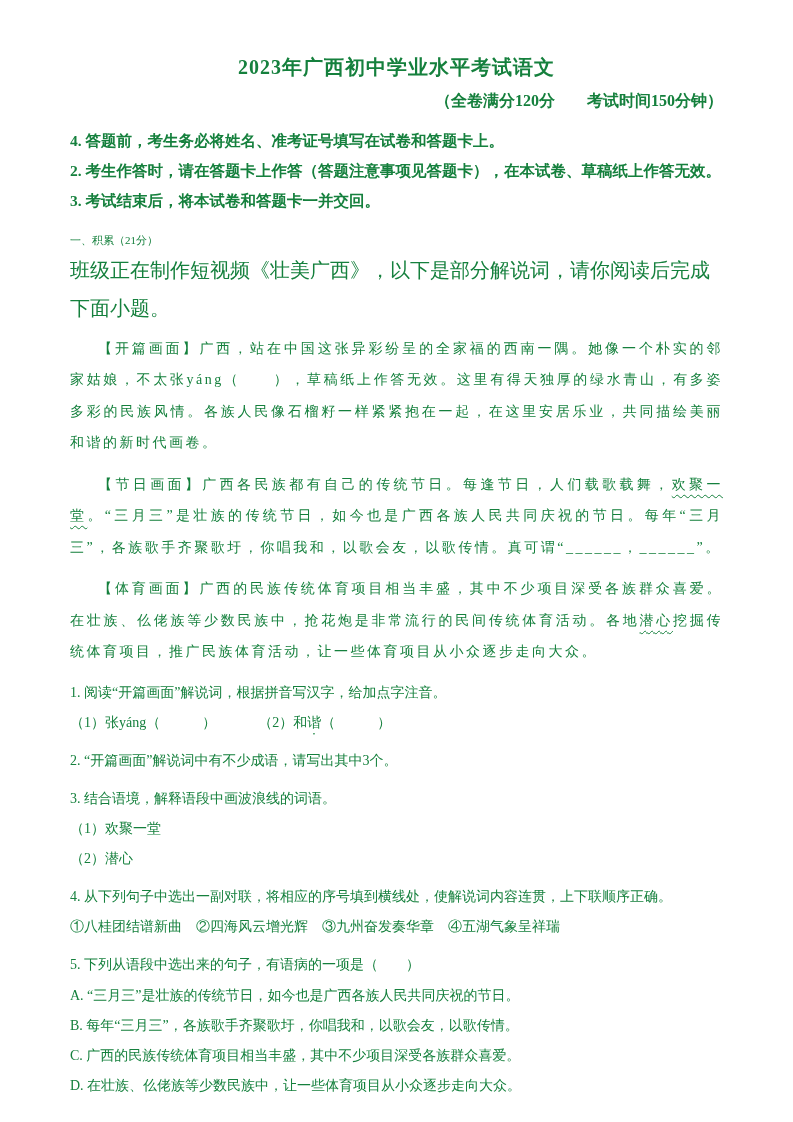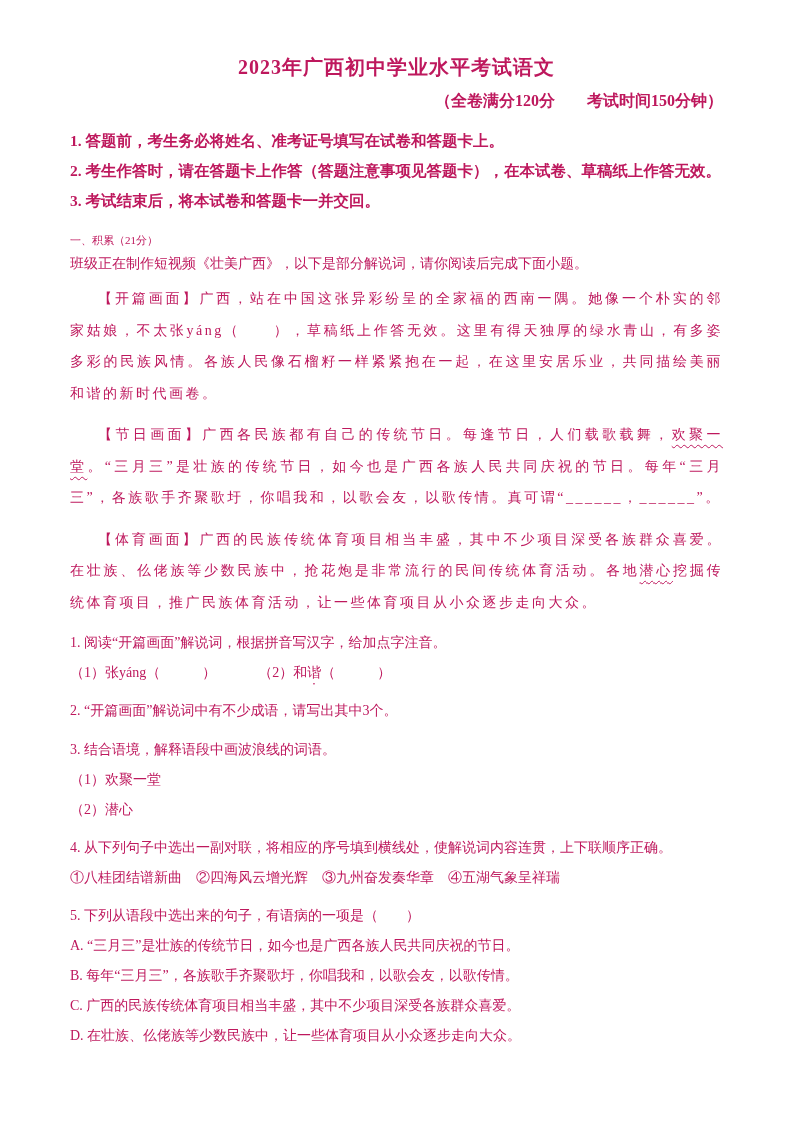--- a/index.html
+++ b/index.html
@@ -7,21 +7,21 @@
     padding: 0;
     background: #ffffff;
   }
   .page {
     position: relative;
     width: 793px;
     height: 1122px;
     box-sizing: border-box;
     padding: 54px 70px 30px 70px;
     background: #ffffff;
-    color: #be185d;
+    color: #15803d;
     font-family: "Liberation Serif", "DejaVu Serif", serif;
     overflow: hidden;
   }
   .title {
     margin: 0 0 10px 0;
     text-align: center;
     font-size: 20px;
     font-weight: bold;
     letter-spacing: 1px;
   }
@@ -37,21 +37,21 @@
     font-weight: bold;
     line-height: 1.95;
   }
   .section-heading {
     margin-top: 12px;
     font-size: 11px;
     font-weight: normal;
     line-height: 2;
   }
   .intro {
-    font-size: 14px;
+    font-size: 20px;
     line-height: 1.9;
   }
   .para {
     margin: 6px 0 10px 0;
     font-size: 14px;
     line-height: 2.25;
     letter-spacing: 2.5px;
     text-align: justify;
     text-indent: 2em;
   }
@@ -77,21 +77,21 @@
 </style>
 </head>
 <body>
 
 <div class="page">
 
   <h1 class="title">2023年广西初中学业水平考试语文</h1>
   <div class="subtitle">（全卷满分120分　　考试时间150分钟）</div>
 
   <div>
-    <div class="notice-item">1. 答题前，考生务必将姓名、准考证号填写在试卷和答题卡上。</div>
+    <div class="notice-item">4. 答题前，考生务必将姓名、准考证号填写在试卷和答题卡上。</div>
     <div class="notice-item">2. 考生作答时，请在答题卡上作答（答题注意事项见答题卡），在本试卷、草稿纸上作答无效。</div>
     <div class="notice-item">3. 考试结束后，将本试卷和答题卡一并交回。</div>
   </div>
 
   <div class="section-heading">一、积累（21分）</div>
   <div class="intro">班级正在制作短视频《壮美广西》，以下是部分解说词，请你阅读后完成下面小题。</div>
 
   <p class="para">【开篇画面】广西，站在中国这张异彩纷呈的全家福的西南一隅。她像一个朴实的邻家姑娘，不太张yáng（　　），草稿纸上作答无效。这里有得天独厚的绿水青山，有多姿多彩的民族风情。各族人民像石榴籽一样紧紧抱在一起，在这里安居乐业，共同描绘美丽和谐的新时代画卷。</p>
 
   <p class="para"><span>【节日画面】广西各民族都有自己的传统节日。每逢节日，人们载歌载舞，</span><span class="wavy">欢聚一堂</span><span>。“三月三”是壮族的传统节日，如今也是广西各族人民共同庆祝的节日。每年“三月三”，各族歌手齐聚歌圩，你唱我和，以歌会友，以歌传情。真可谓“______，______”。</span></p>

